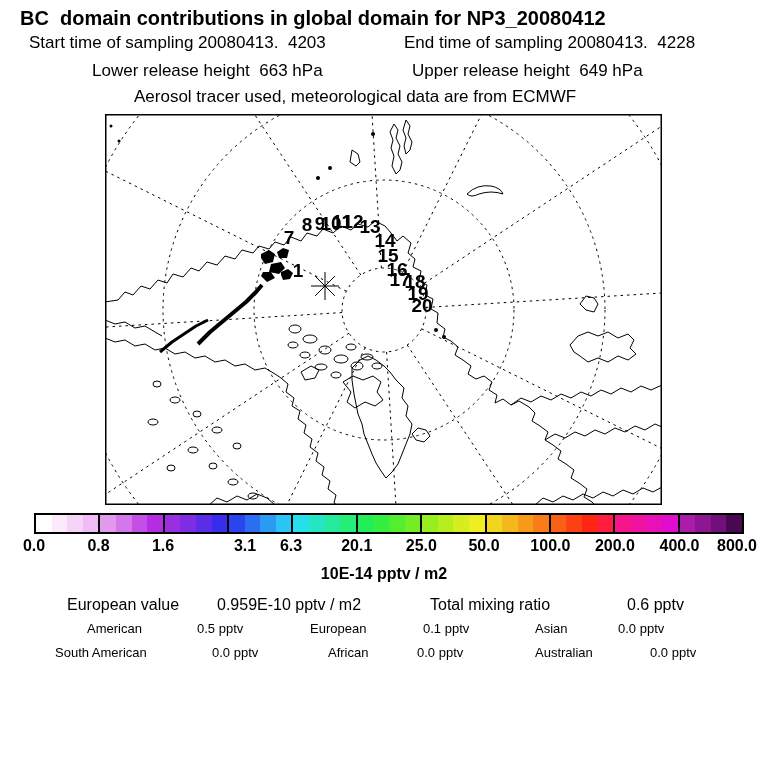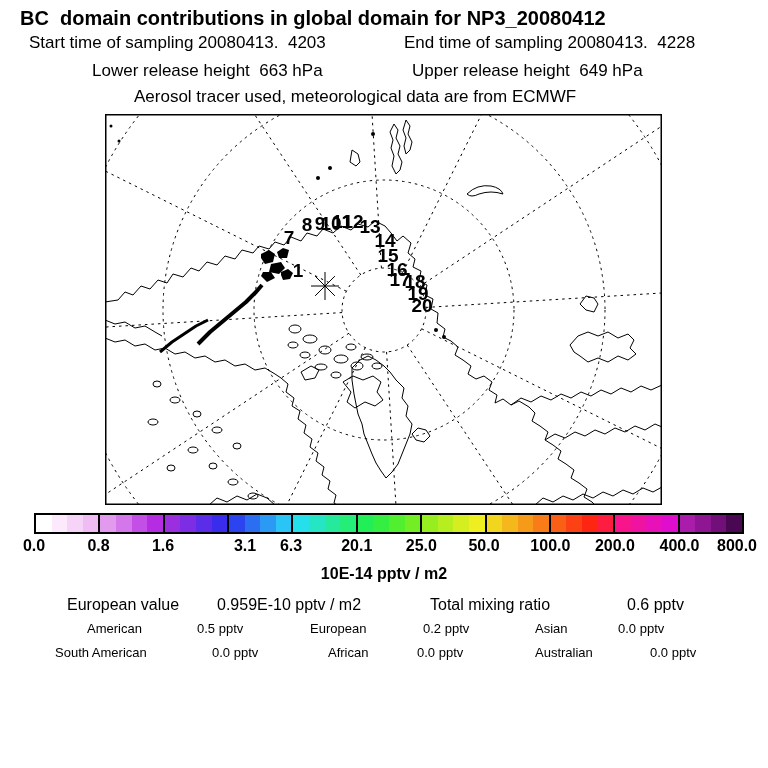--- a/index.html
+++ b/index.html
@@ -244,21 +244,21 @@
 <div id="unit-label">10E-14 pptv / m2</div>
 
 <div class="abs stat stat1" style="left:67px;top:596px;">European value</div>
 <div class="abs stat stat1" style="left:217px;top:596px;">0.959E-10 pptv / m2</div>
 <div class="abs stat stat1" style="left:430px;top:596px;text-align:center;">Total mixing ratio</div>
 <div class="abs stat stat1" style="left:627px;top:596px;">0.6 pptv</div>
 
 <div class="abs stat" style="left:87px;top:621px;">American</div>
 <div class="abs stat" style="left:197px;top:621px;">0.5 pptv</div>
 <div class="abs stat" style="left:310px;top:621px;">European</div>
-<div class="abs stat" style="left:423px;top:621px;">0.2 pptv</div>
+<div class="abs stat" style="left:423px;top:621px;">0.1 pptv</div>
 <div class="abs stat" style="left:535px;top:621px;">Asian</div>
 <div class="abs stat" style="left:618px;top:621px;">0.0 pptv</div>
 
 <div class="abs stat" style="left:55px;top:645px;">South American</div>
 <div class="abs stat" style="left:212px;top:645px;">0.0 pptv</div>
 <div class="abs stat" style="left:328px;top:645px;">African</div>
 <div class="abs stat" style="left:417px;top:645px;">0.0 pptv</div>
 <div class="abs stat" style="left:535px;top:645px;">Australian</div>
 <div class="abs stat" style="left:650px;top:645px;">0.0 pptv</div>
 

